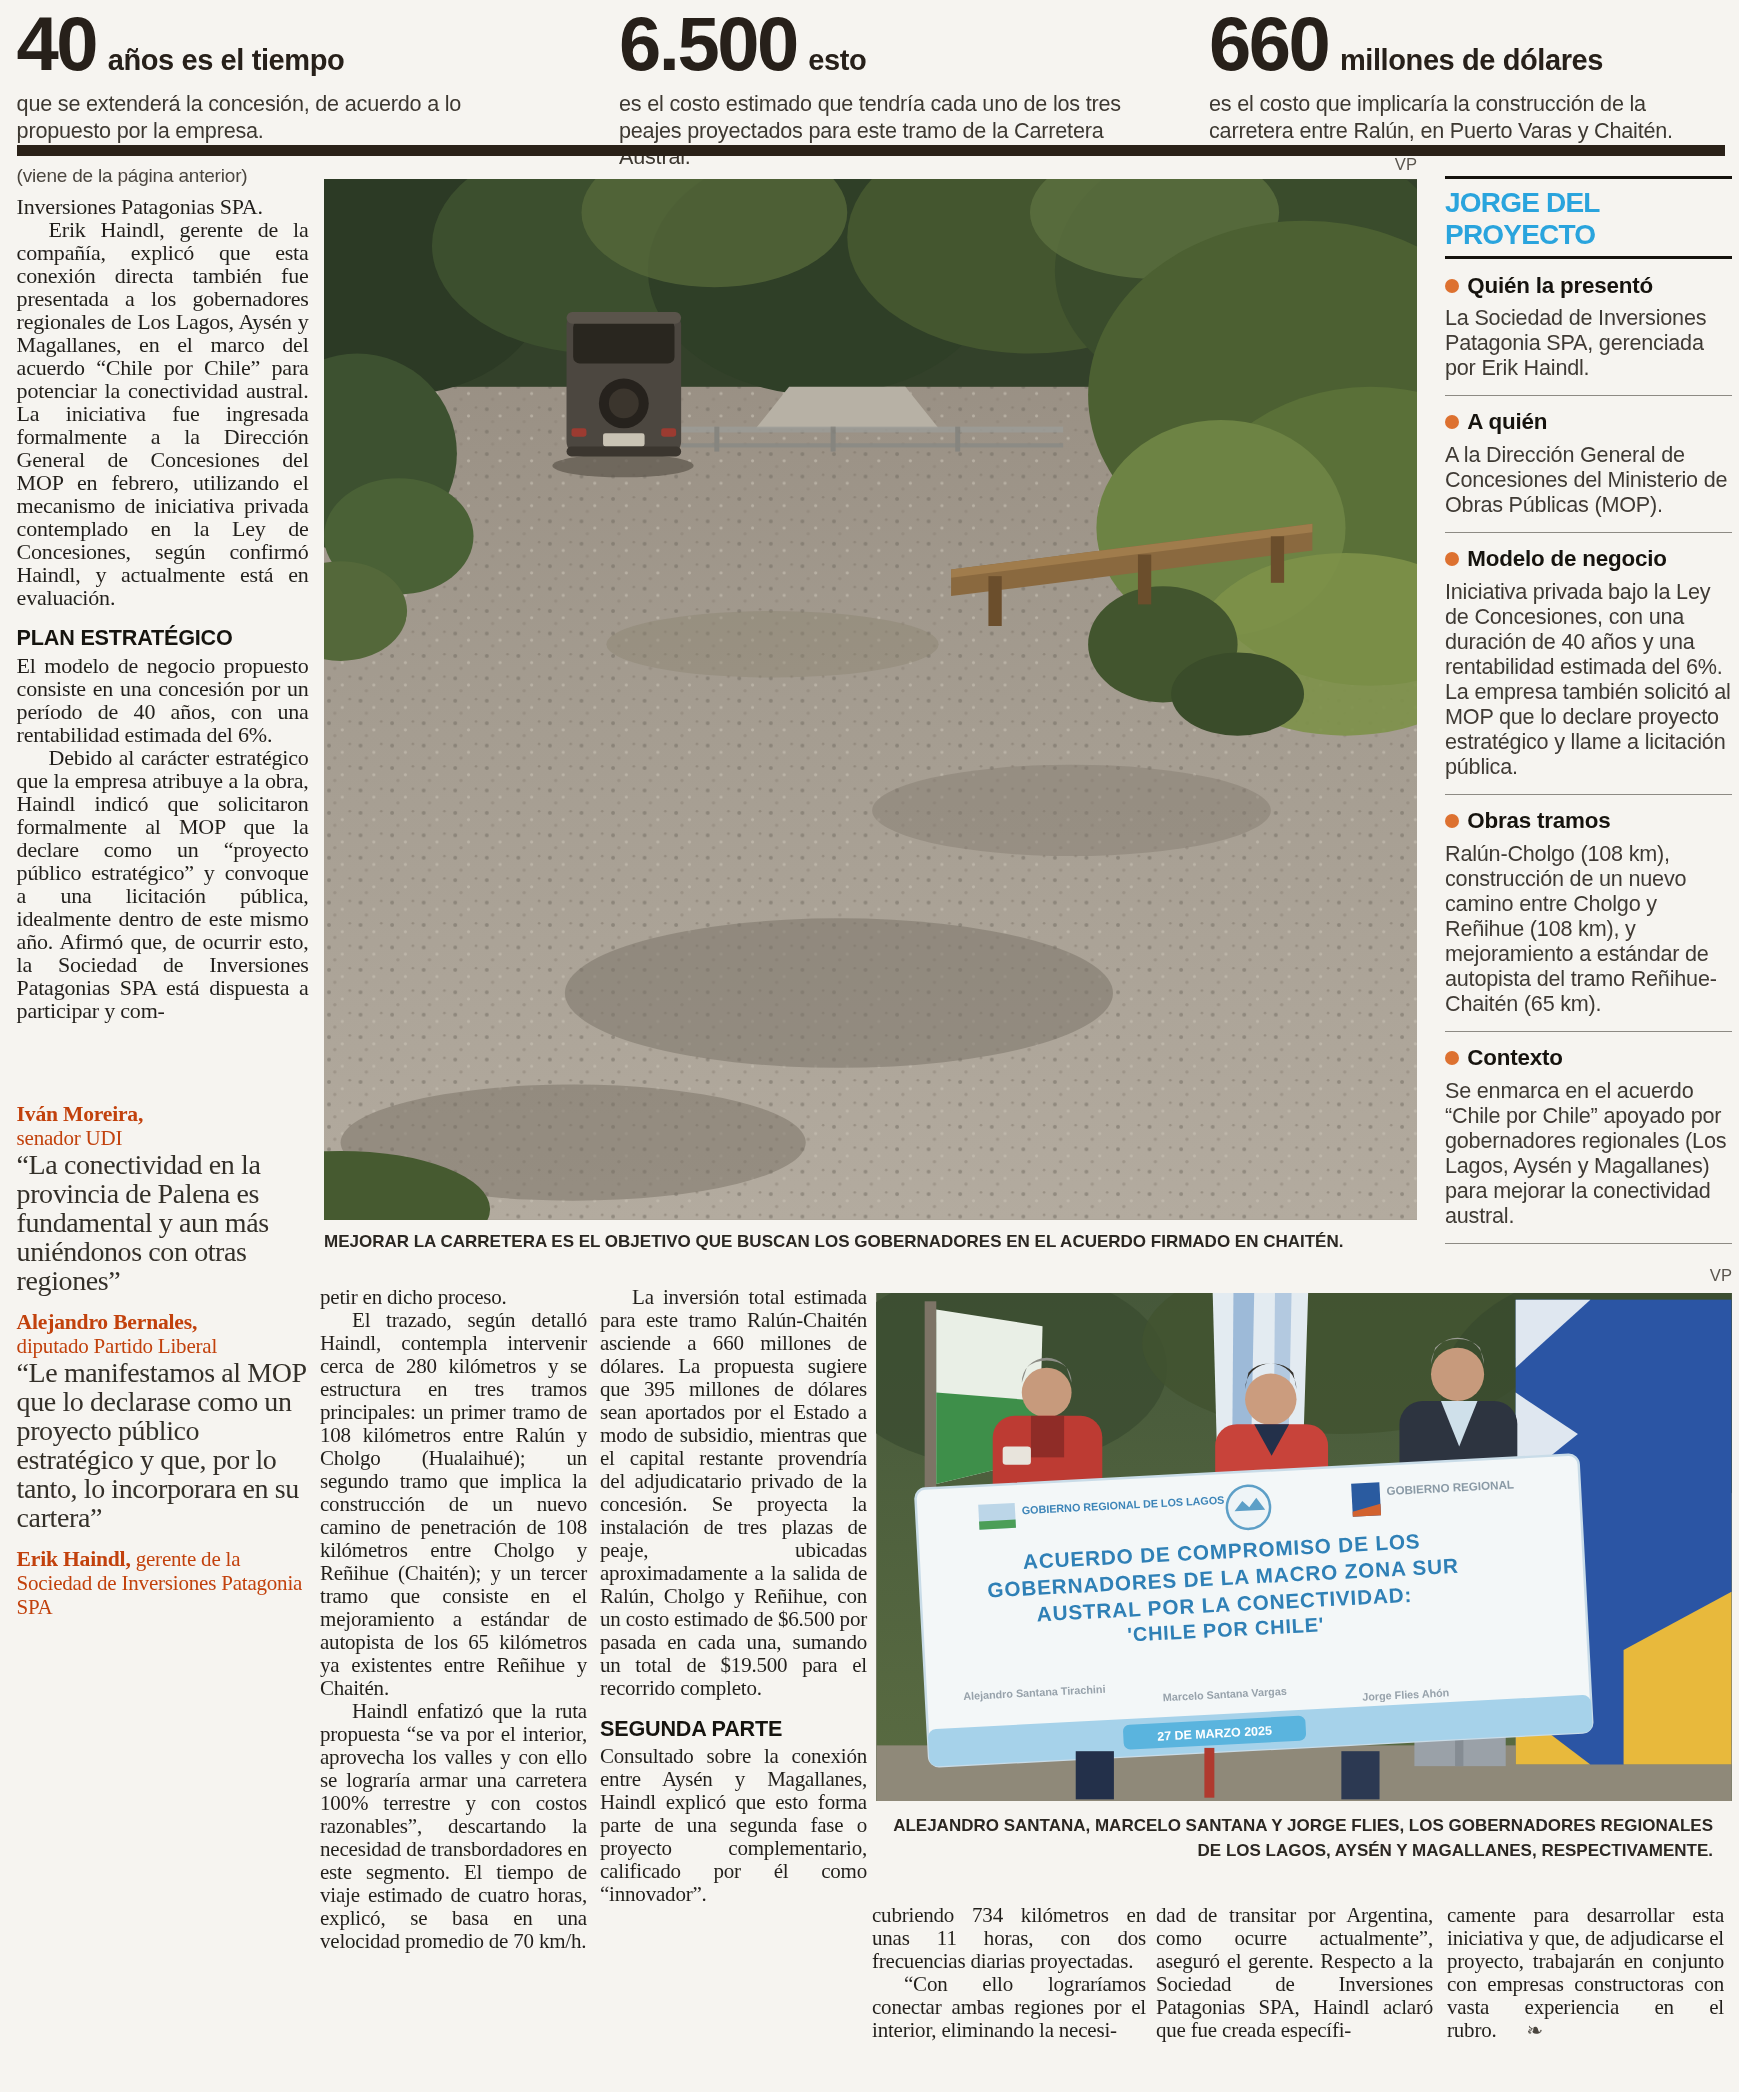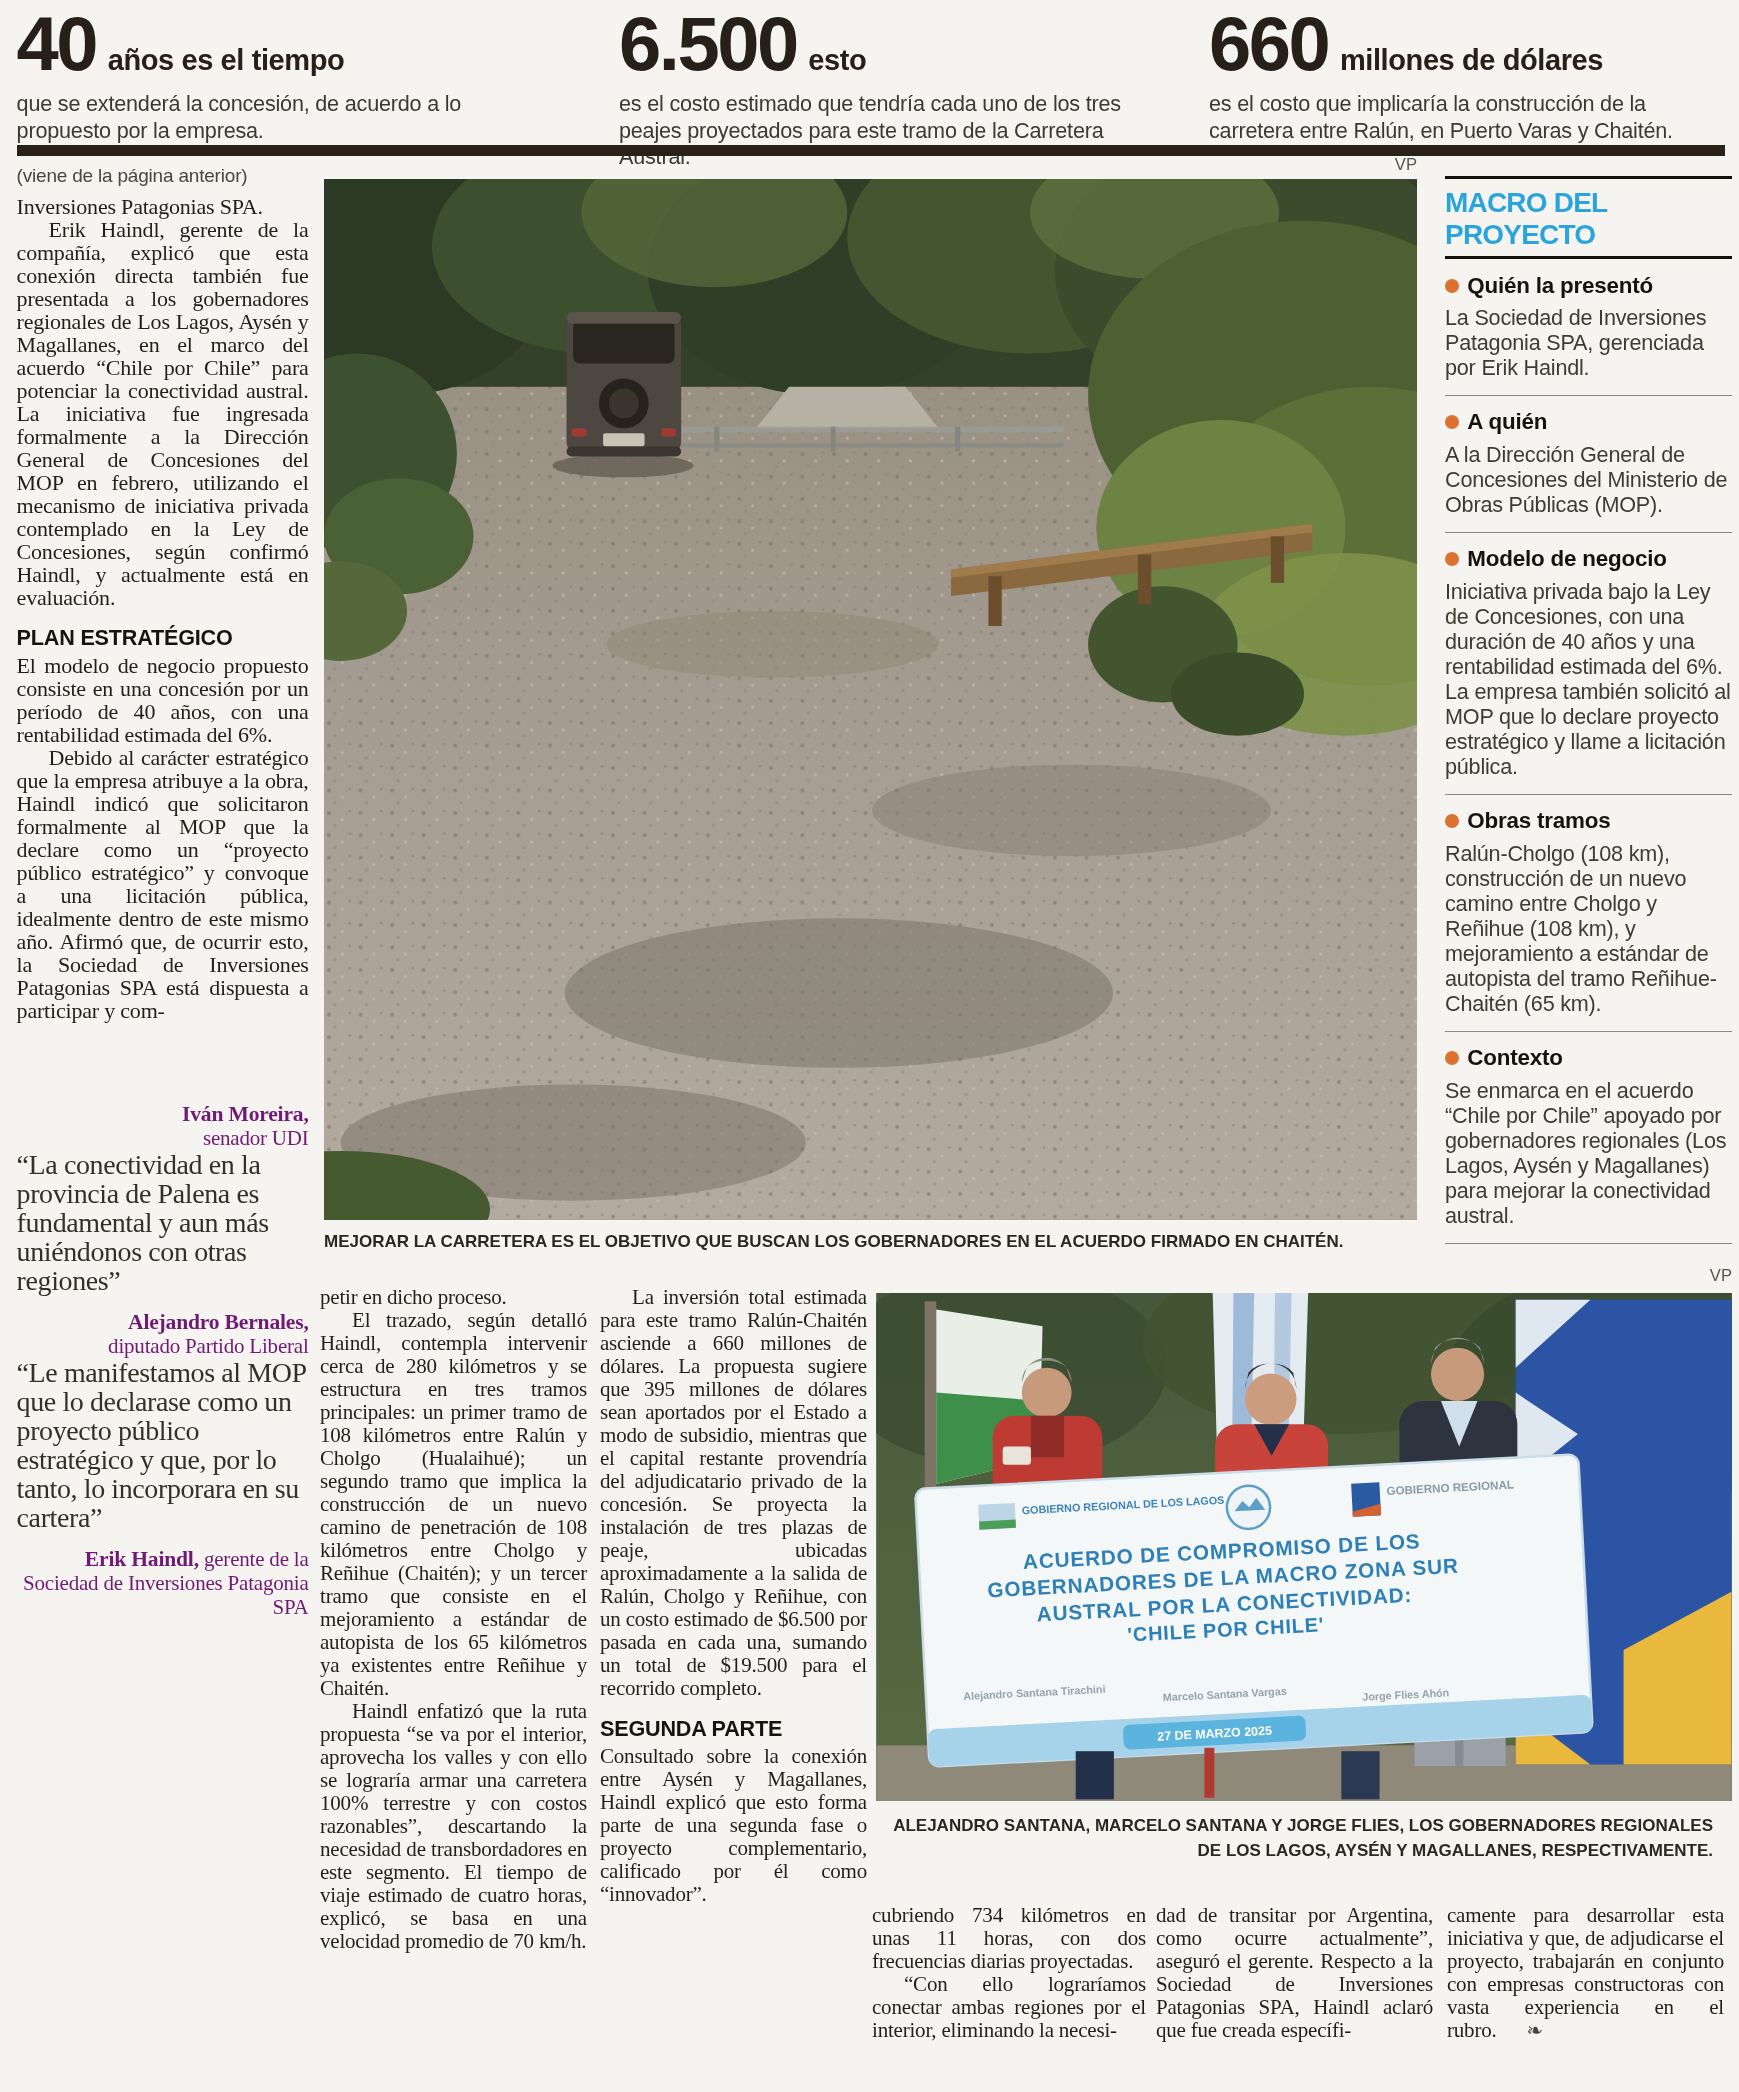--- a/index.html
+++ b/index.html
@@ -21,21 +21,21 @@
   .serifcol p{margin:0;}
   .ind{text-indent:32px;}
   .subhead{font-family:"Liberation Sans","DejaVu Sans",sans-serif;font-weight:700;
            font-size:21.6px;letter-spacing:-0.2px;margin:16.6px 0 5px 0;text-align:left;color:#16140f;}
   .note{font-family:"Liberation Sans","DejaVu Sans",sans-serif;font-size:19px;color:#4a453e;
         text-align:left;margin-bottom:8.3px;}
   .smallcol{font-size:21px;line-height:23px;}
   
   .pullquote{text-align:left;}
   .pq-text{font-size:28px;line-height:29px;color:#343029;letter-spacing:-0.4px;}
-  .pq-attrib{margin-top:15px;text-align:right;font-size:21px;line-height:24px;color:#701a75;}
+  .pq-attrib{margin-top:15px;text-align:left;font-size:21px;line-height:24px;color:#c2410c;}
   .pq-name{font-weight:700;font-size:21.6px;}
   .pq-role{display:block;}
   .pq-role-inline{display:inline;}
   .pullquote.first{margin-top:80px;}
   
   .photo{position:absolute;overflow:hidden;background:#8f8a82;}
   .caption{position:absolute;font-family:"Liberation Sans","DejaVu Sans",sans-serif;
            font-weight:700;font-size:17px;line-height:25px;color:#2b2722;letter-spacing:0;}
   .credit{position:absolute;font-family:"Liberation Sans","DejaVu Sans",sans-serif;
           font-size:16.6px;color:#5a554e;text-align:right;}
@@ -195,21 +195,21 @@
         <rect x="336" y="306" width="50" height="16" rx="3" fill="#c9c3b4"></rect>
         <rect x="292" y="322" width="138" height="12" rx="6" fill="#3b362f"></rect>
       </g>
 
       <ellipse cx="20" cy="1240" rx="180" ry="70" fill="#465a30"></ellipse>
     </svg>
   </div>
   <div class="caption" style="left:324px;top:1229px;width:1093px;">MEJORAR LA CARRETERA ES EL OBJETIVO QUE BUSCAN LOS GOBERNADORES EN EL ACUERDO FIRMADO EN CHAITÉN.</div>
 
   <aside class="sidebar">
-    <div class="sb-title">MACRO DEL PROYECTO</div>
+    <div class="sb-title">JORGE DEL PROYECTO</div>
     <div class="sb-sec">
       <div class="sb-head">
         <span class="dot"></span>
         <span>Quién la presentó</span>
       </div>
       <div class="sb-body">La Sociedad de Inversiones Patagonia SPA, gerenciada por Erik Haindl.</div>
     </div>
     <div class="sb-sec">
       <div class="sb-head">
         <span class="dot"></span>

